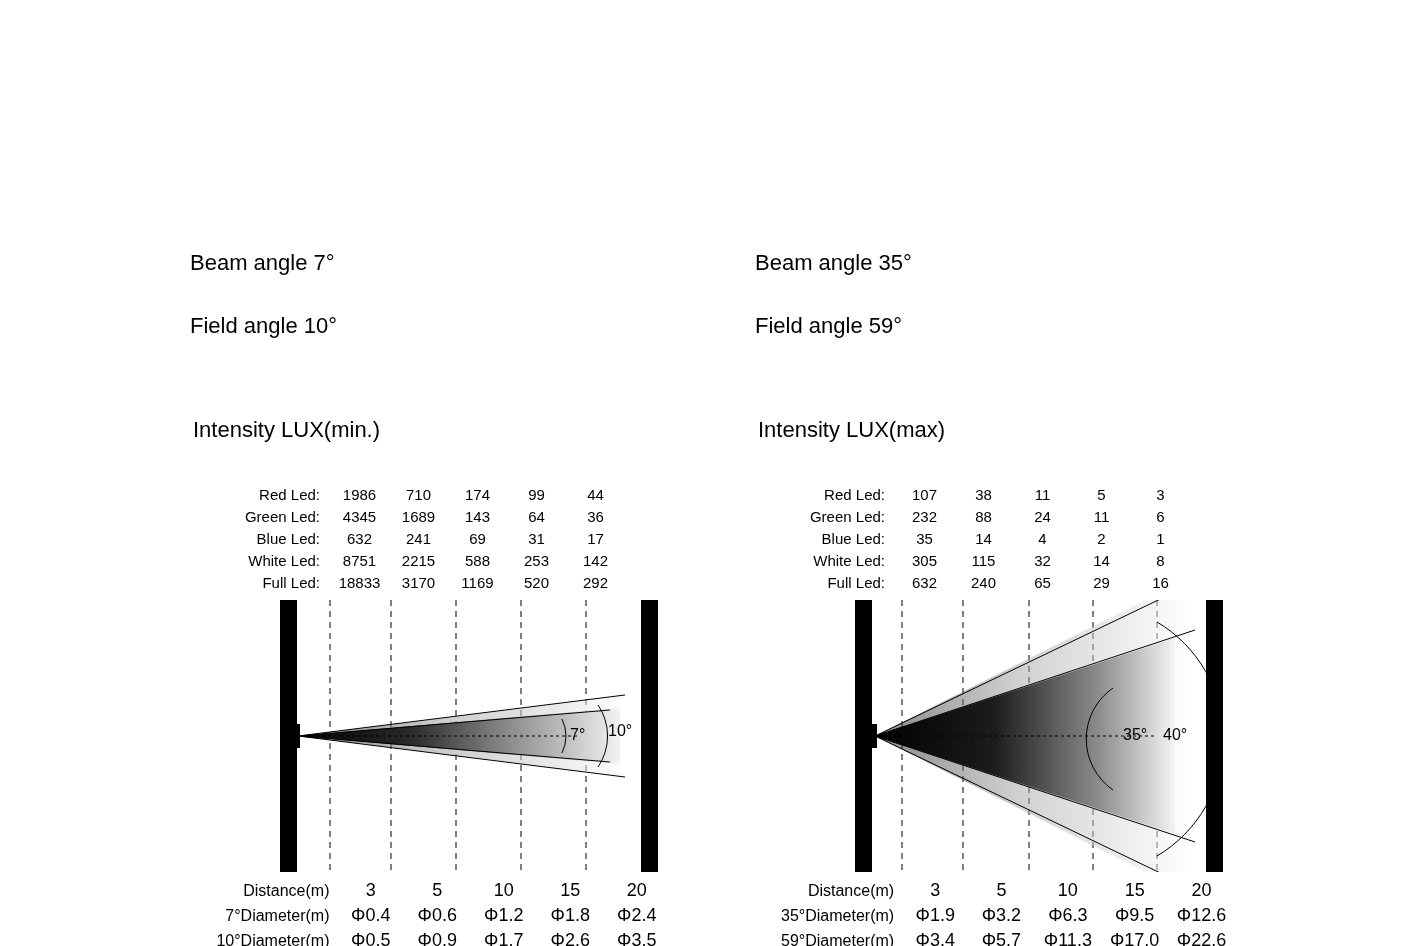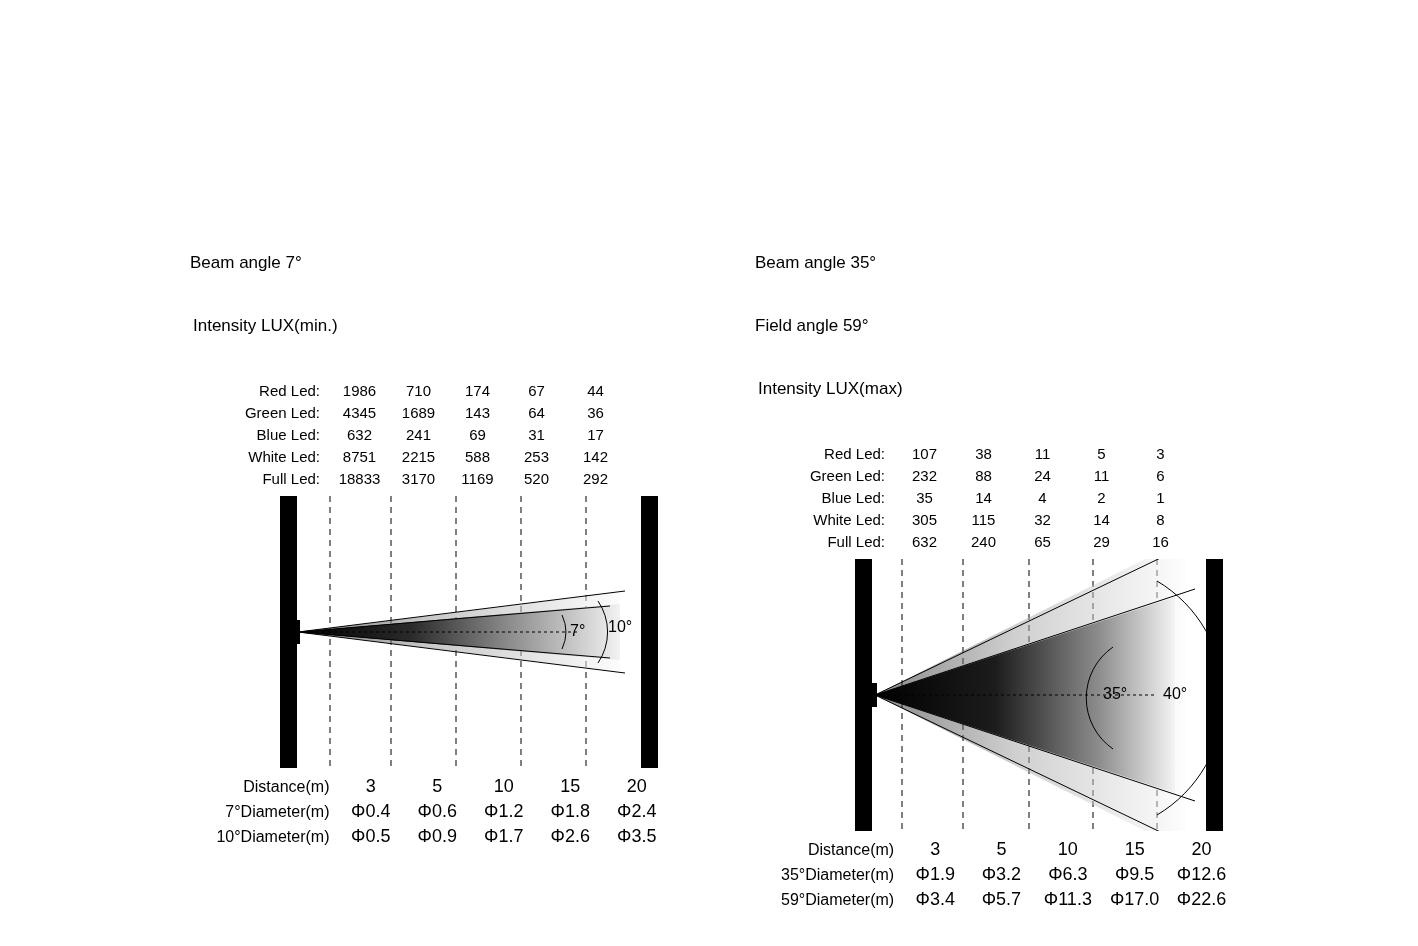--- a/index.html
+++ b/index.html
@@ -16,25 +16,25 @@
     overflow: hidden;
   }
   .panel {
     position: absolute;
     top: 210px;
   }
   #panel-left  { left: 190px; width: 480px; }
   #panel-right { left: 755px; width: 480px; }
 
   .hdr {
-    font-size: 17px;
+    font-size: 22px;
     line-height: 21px;
     white-space: pre;
   }
-  .hdr .indent { padding-left: 3px; }
+  .hdr .indent { padding-left: 3px; margin-top: 41px; }
 
   table.lux {
     border-collapse: collapse;
     font-size: 15px;
     margin-top: 2px;
   }
   table.lux td {
     padding: 0 0 1px 0;
     line-height: 21px;
     white-space: nowrap;
@@ -96,31 +96,32 @@
   table.dist td.dv { width: 66px; }
   table.dist tr.distrow td.dv { font-weight: normal; }
 </style>
 </head>
 <body>
 
 <div class="panel" id="panel-left">
 
   <div class="hdr">
     <div>Beam angle 7°</div>
+    <div>Field angle 10°</div>
     <div class="indent">Intensity LUX(min.)</div>
   </div>
 
   <table class="lux">
     <tbody>
         <tr>
       <td class="label">Red Led:</td>
       <td class="val">1986</td>
       <td class="val">710</td>
       <td class="val">174</td>
-      <td class="val">67</td>
+      <td class="val">99</td>
       <td class="val">44</td>
     </tr>
     <tr>
       <td class="label">Green Led:</td>
       <td class="val">4345</td>
       <td class="val">1689</td>
       <td class="val">143</td>
       <td class="val">64</td>
       <td class="val">36</td>
     </tr>
@@ -313,21 +314,21 @@
       <line x1="20" y1="136" x2="320" y2="280" stroke="#000" stroke-width="1"></line>
 
       <line x1="20" y1="136" x2="300" y2="136" stroke="#000" stroke-width="1" stroke-dasharray="3 3"></line>
 
       <rect x="6" y="124" width="16" height="24" fill="#000"></rect>
       <rect x="0" y="130" width="8" height="12" fill="#000"></rect>
 
       <path d="M 258 88 A 62 62 0 0 0 258 190" fill="none" stroke="#000" stroke-width="1"></path>
       <path d="M 302 22 A 136 136 0 0 1 302 256" fill="none" stroke="#000" stroke-width="1"></path>
     </svg>
-    <div class="anglelabel" style="left:248px; top:126px;text-align:center;">35°</div>
+    <div class="anglelabel" style="left:268px; top:126px;text-align:center;">35°</div>
     <div class="anglelabel" style="left:308px; top:126px;">40°</div>
   </div>
 
   <table class="dist">
     <tbody>
         <tr class="distrow">
       <td class="label">Distance(m)</td>
       <td class="dv">3</td>
       <td class="dv">5</td>
       <td class="dv">10</td>

